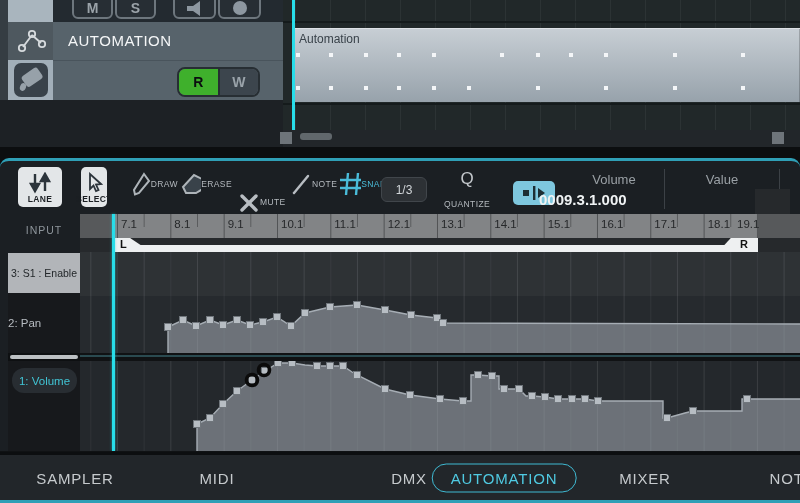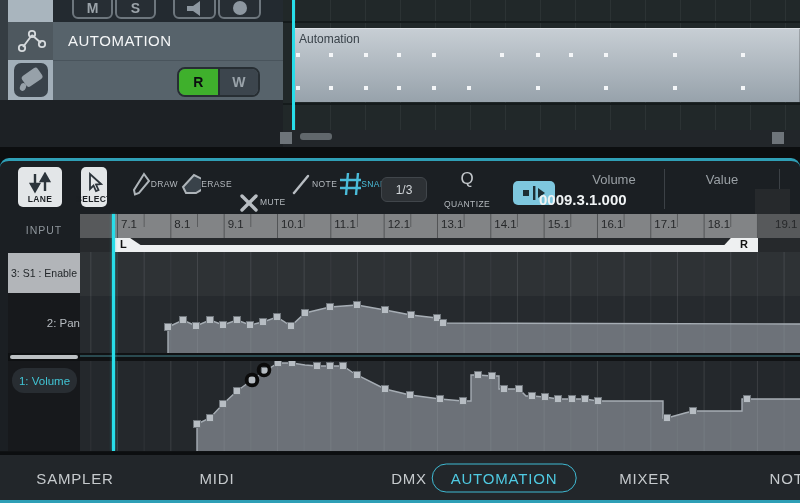--- a/index.html
+++ b/index.html
@@ -80,21 +80,21 @@
     padding-left:7px; line-height:13px; }
   #r-flag { position:absolute; left:638px; top:0; width:40px; height:14px; background:#eef0f1;
     clip-path:polygon(32% 0, 100% 0, 100% 100%, 0 100%); font-size:11px; font-weight:bold; color:#111;
     padding-left:22px; line-height:13px; }
 
   
   #input-label { left:8px; top:63px; width:72px; text-align:center; font-size:10.5px; color:#8e959b; letter-spacing:1px; }
   #enable-cell { left:8px; top:92px; width:72px; height:40px; background:#b2b5b9; display:flex; align-items:center;
     justify-content:center; font-size:10.5px; color:#23272a; }
   #pan-cell { left:8px; top:132px; width:72px; height:60px; background:#17191c; display:flex; align-items:center;
-    justify-content:flex-end; font-size:11.5px; color:#b7bcc1; }
+    justify-content:flex-start; font-size:11.5px; color:#b7bcc1; }
   #lane-split { left:8px; top:192px; width:72px; height:8px; background:#0e1012; }
   #split-handle { position:absolute; left:2px; top:2px; width:68px; height:4px; background:#bcc0c3; border-radius:2px; }
   #volume-cell { left:8px; top:200px; width:72px; height:90px; background:#17191c; }
   #volume-pill { position:absolute; left:4px; top:7px; width:65px; height:25px; background:#282d32; border-radius:12px;
     display:flex; align-items:center; justify-content:center; font-size:11.5px; color:#41c4d4; }
 
   
   .lane-grid { left:80px; width:720px;
     background-image:
       linear-gradient(90deg, rgba(255,255,255,0.10) 0 1px, transparent 1px),
@@ -317,21 +317,21 @@
           <div class="bar-label" style="left: 147.666px;">9.1</div>
           <div class="bar-label" style="left: 200.999px;">10.1</div>
           <div class="bar-label" style="left: 254.332px;">11.1</div>
           <div class="bar-label" style="left: 307.665px;">12.1</div>
           <div class="bar-label" style="left: 360.998px;">13.1</div>
           <div class="bar-label" style="left: 414.331px;">14.1</div>
           <div class="bar-label" style="left: 467.664px;">15.1</div>
           <div class="bar-label" style="left: 520.997px;">16.1</div>
           <div class="bar-label" style="left: 574.33px;">17.1</div>
           <div class="bar-label" style="left: 627.663px;">18.1</div>
-          <div class="bar-label" style="left: 695px;">19.1</div>
+          <div class="bar-label" style="left: 657px;">19.1</div>
         </div>
       <div id="loc-strip">
         <div id="loc-band"></div>
         <div id="l-flag">L</div>
         <div id="r-flag">R</div>
       </div>
     </div>
 
     <div class="abs" id="input-label">INPUT</div>
     <div class="abs" id="enable-cell">

